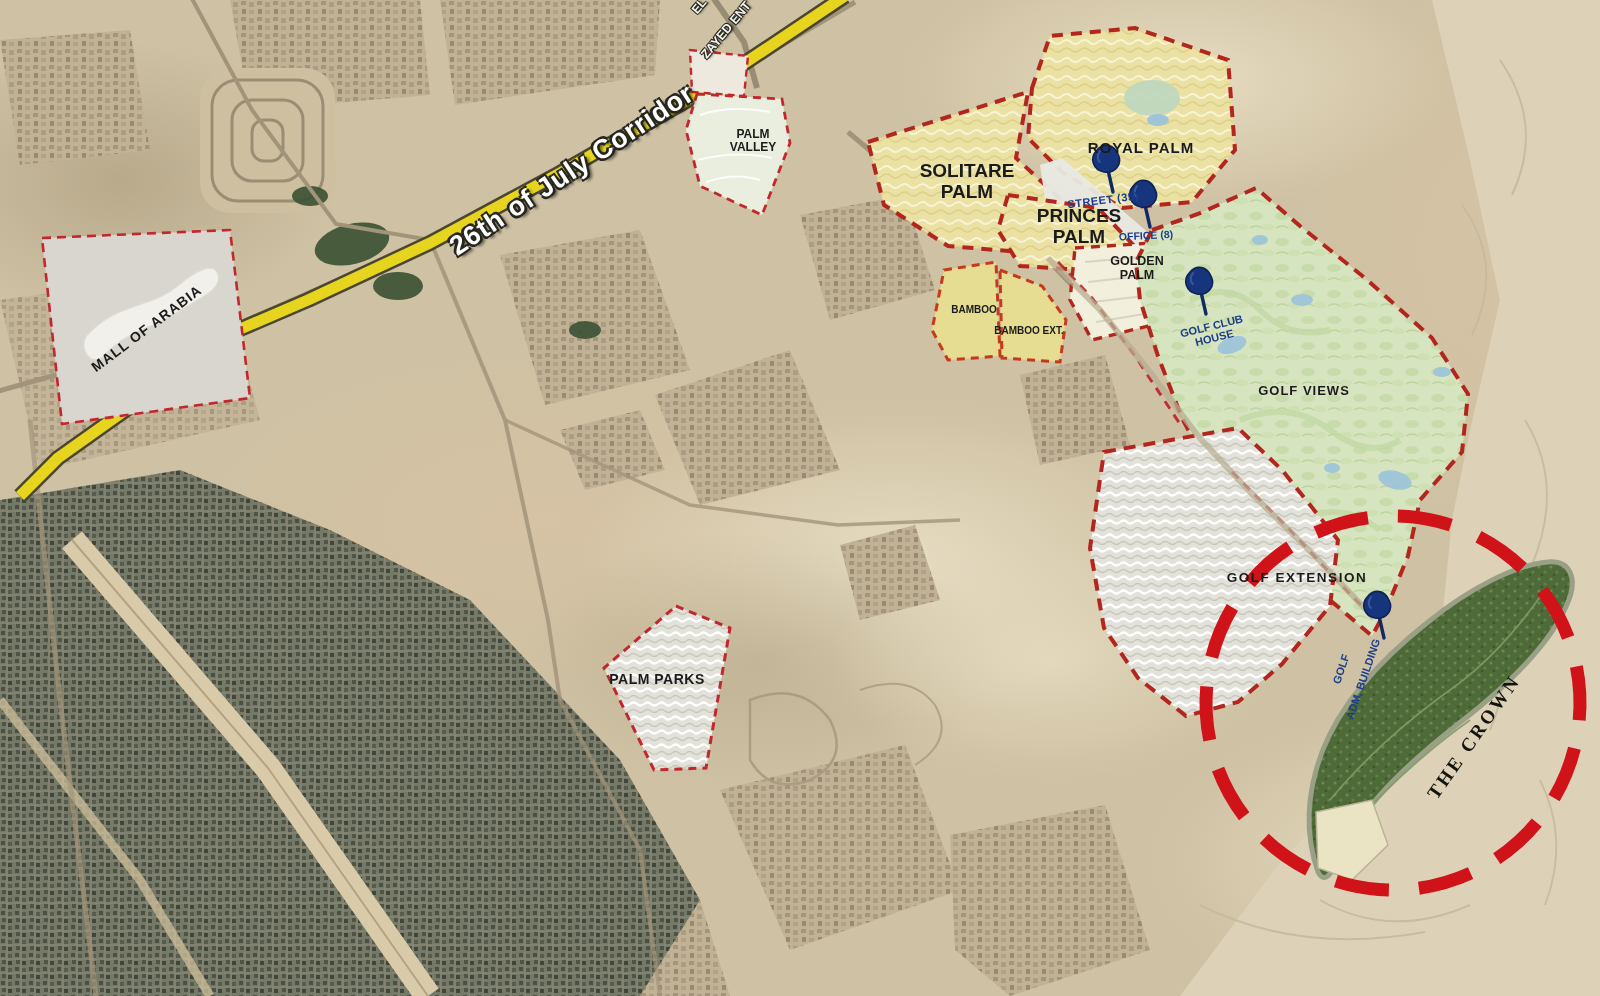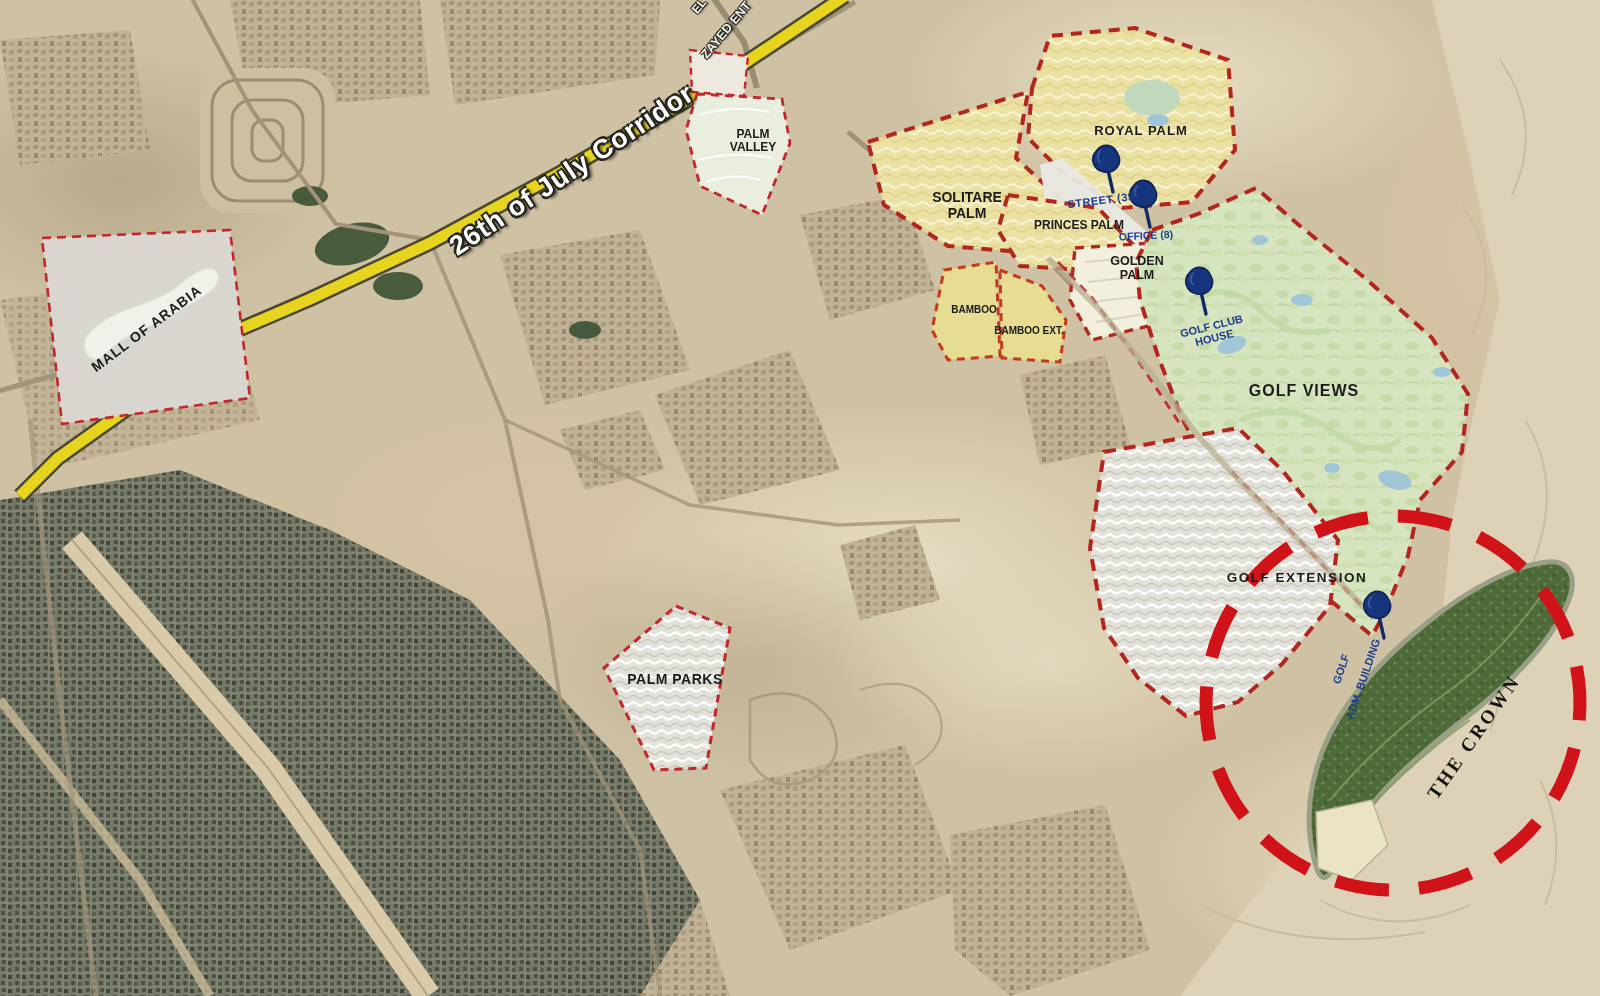--- a/index.html
+++ b/index.html
@@ -233,40 +233,40 @@
 
 <div class="roadlbl" style="left:572px;top:170px;--r:-33.5deg;font-size:27px;letter-spacing:1px">26th of July Corridor</div>
 
 <div class="entlbl" style="left:699px;top:6px;--r:-50deg;font-size:12px">EL</div>
 <div class="entlbl" style="left:726px;top:30px;--r:-50deg;font-size:12.5px">ZAYED ENT</div>
 
 <div class="lbl" style="left:147px;top:329px;--r:-37deg;font-size:14px;letter-spacing:1px">MALL OF ARABIA</div>
 
 <div class="lbl wrap" style="left:753px;top:141px;width:80px;font-size:12px">PALM VALLEY</div>
 
-<div class="lbl wrap" style="left:967px;top:206px;width:104px;font-size:14px">SOLITARE PALM</div>
-
-<div class="lbl" style="left:1141px;top:131px;font-size:13px;letter-spacing:1px">ROYAL PALM</div>
-
-<div class="lbl wrap" style="left:1079px;top:226px;width:92px;font-size:12px">PRINCES PALM</div>
+<div class="lbl wrap" style="left:967px;top:181px;width:104px;font-size:19px">SOLITARE PALM</div>
+
+<div class="lbl" style="left:1141px;top:148px;font-size:15px;letter-spacing:1px">ROYAL PALM</div>
+
+<div class="lbl wrap" style="left:1079px;top:226px;width:92px;font-size:19px">PRINCES PALM</div>
 
 <div class="lbl blue" style="left:1103px;top:200px;--r:-7deg;font-size:11px;letter-spacing:.5px">STREET (35)</div>
 <div class="lbl blue" style="left:1146px;top:236px;--r:-3deg;font-size:10.5px">OFFICE (8)</div>
 
 <div class="lbl" style="left:974px;top:310px;font-size:10px">BAMBOO</div>
 <div class="lbl wrap" style="left:1029px;top:331px;width:76px;font-size:10px">BAMBOO EXT.</div>
 
 <div class="lbl wrap" style="left:1137px;top:268px;width:80px;font-size:12.5px">GOLDEN PALM</div>
 
 <div class="lbl blue wrap" style="left:1213px;top:332px;--r:-14deg;width:84px;font-size:11px">GOLF CLUB HOUSE</div>
 
-<div class="lbl" style="left:1304px;top:391px;font-size:16px;letter-spacing:1px">GOLF VIEWS</div>
+<div class="lbl" style="left:1304px;top:391px;font-size:13px;letter-spacing:1px">GOLF VIEWS</div>
 
 <div class="lbl" style="left:1297px;top:578px;font-size:13.5px;letter-spacing:1.5px">GOLF EXTENSION</div>
 
-<div class="lbl" style="left:675px;top:680px;font-size:14px;letter-spacing:.5px">PALM PARKS</div>
+<div class="lbl" style="left:657px;top:680px;font-size:14px;letter-spacing:.5px">PALM PARKS</div>
 
 <div class="crownlbl" style="left:1474px;top:737px;--r:-55deg;font-size:19px;letter-spacing:3px">THE CROWN</div>
 
 <div class="lbl blue" style="left:1341px;top:669px;--r:-71deg;font-size:11px">GOLF</div>
 <div class="lbl blue" style="left:1363px;top:679px;--r:-71deg;font-size:11px">ADM. BUILDING</div>
 
 </div>
 
 </body></html>

